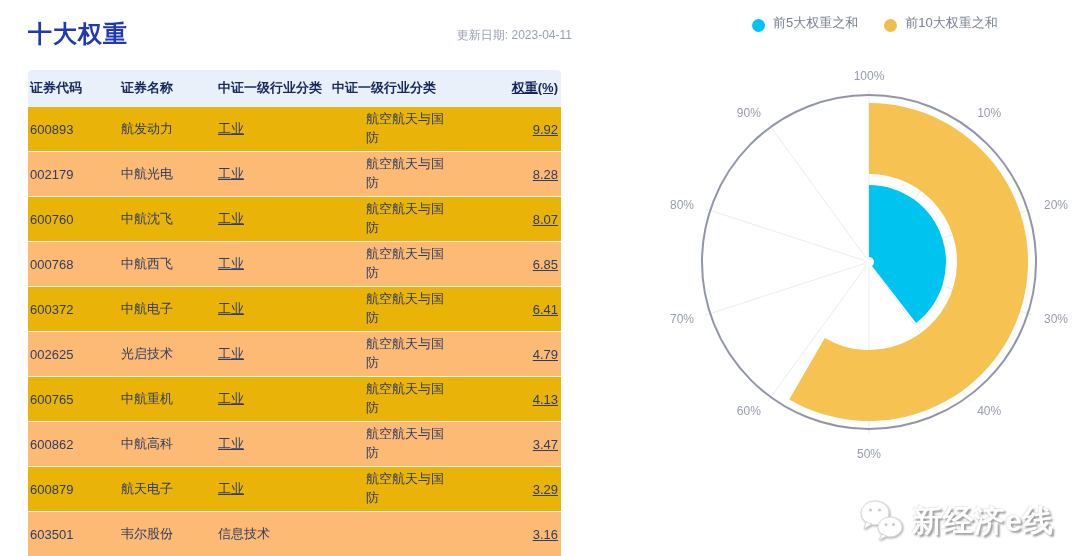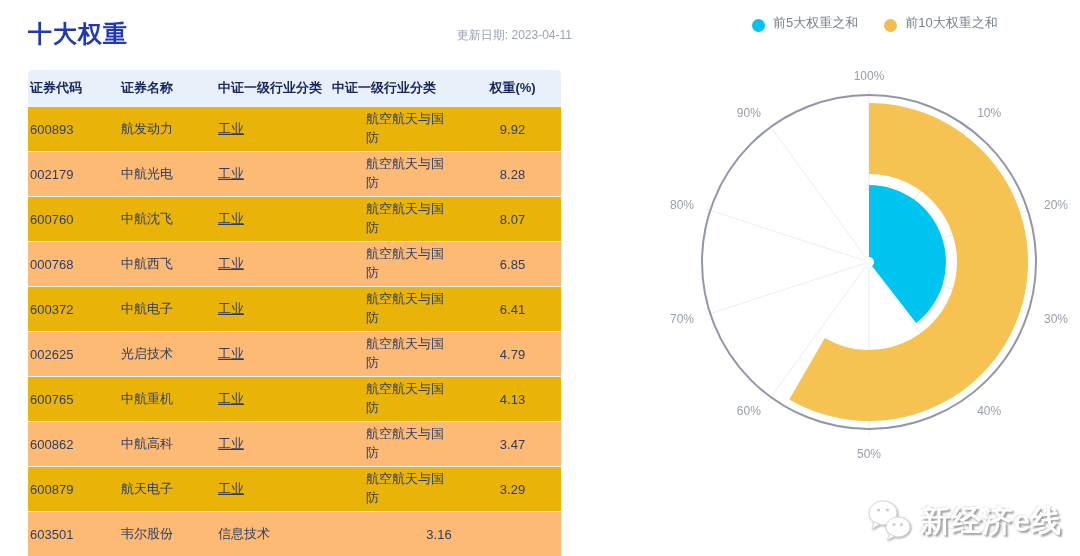--- a/index.html
+++ b/index.html
@@ -24,32 +24,32 @@
   .trow{
     height:44px;display:flex;align-items:center;color:#2e3d63;
     border-top:1px solid #f0f3f8;background:#eab308;
   }
   .trow.alt{background:#fdba74;}
   .c1{width:91px;padding-left:2px;flex:none;}
   .c2{width:97px;flex:none;}
   .c3{width:114px;flex:none;}
   .c4{width:147px;flex:none;line-height:1.45;}
   .c4 .wrap{display:inline-block;width:84px;vertical-align:middle;margin-left:34px;}
-  .c5{flex:1;text-align:center;padding-right:15px;}
+  .c5{flex:1;text-align:right;padding-right:3px;text-decoration:underline;}
   .link{text-decoration:underline;cursor:pointer;}
   
   .legend{position:absolute;left:752px;top:14px;display:flex;gap:26px;align-items:center;}
   .legend-item{display:flex;align-items:flex-end;gap:8px;cursor:pointer;}
   .legend-dot{width:13px;height:13px;border-radius:50%;}
   .legend-label{font-size:13px;color:#78818f;}
   
   .chart{position:absolute;left:660px;top:56px;width:420px;height:430px;}
   
   .watermark{
-    position:absolute;right:18px;bottom:12px;display:flex;align-items:center;gap:6px;
+    position:absolute;right:26px;bottom:12px;display:flex;align-items:center;gap:6px;
   }
   .watermark-text{
     font-size:30px;font-weight:bold;color:#ffffff;letter-spacing:1px;
     text-shadow:2px 2px 2px rgba(140,140,140,0.85), -1px -1px 1px rgba(220,220,220,0.6);
   }
 </style>
 </head>
 <body>
 
 <div class="page-title">十大权重</div>

